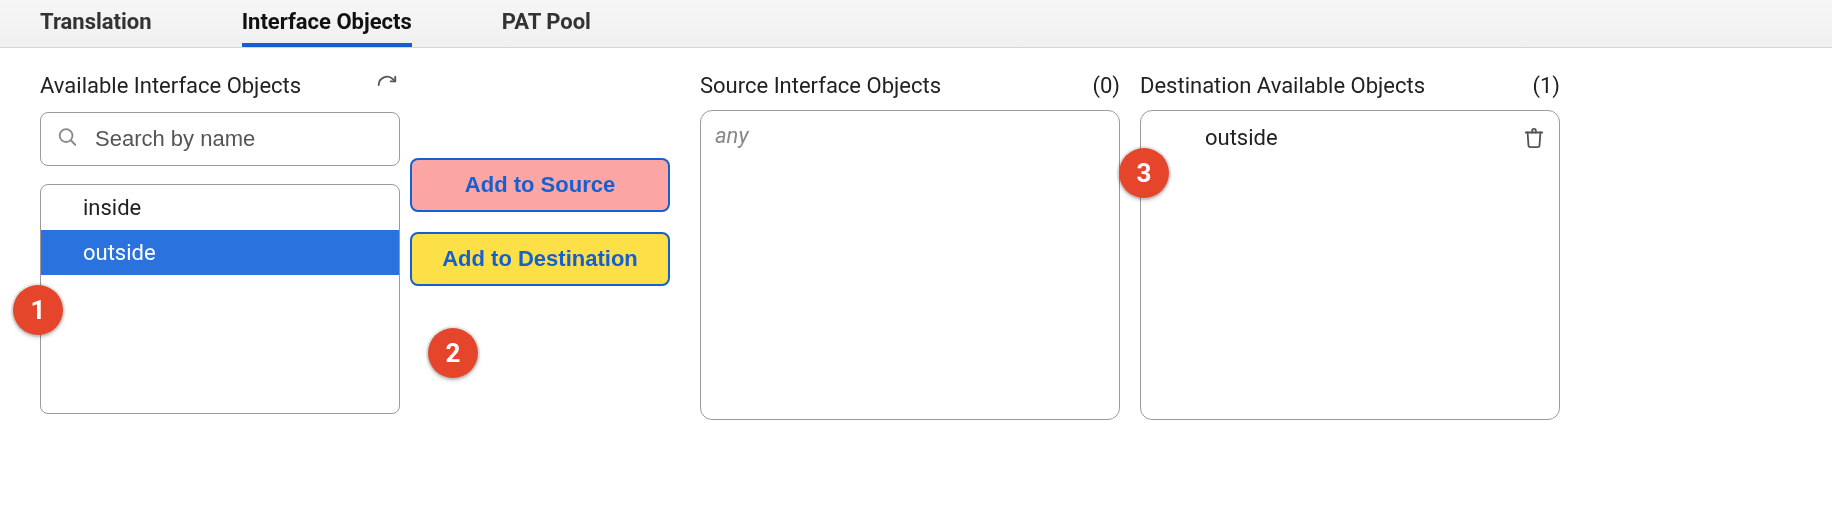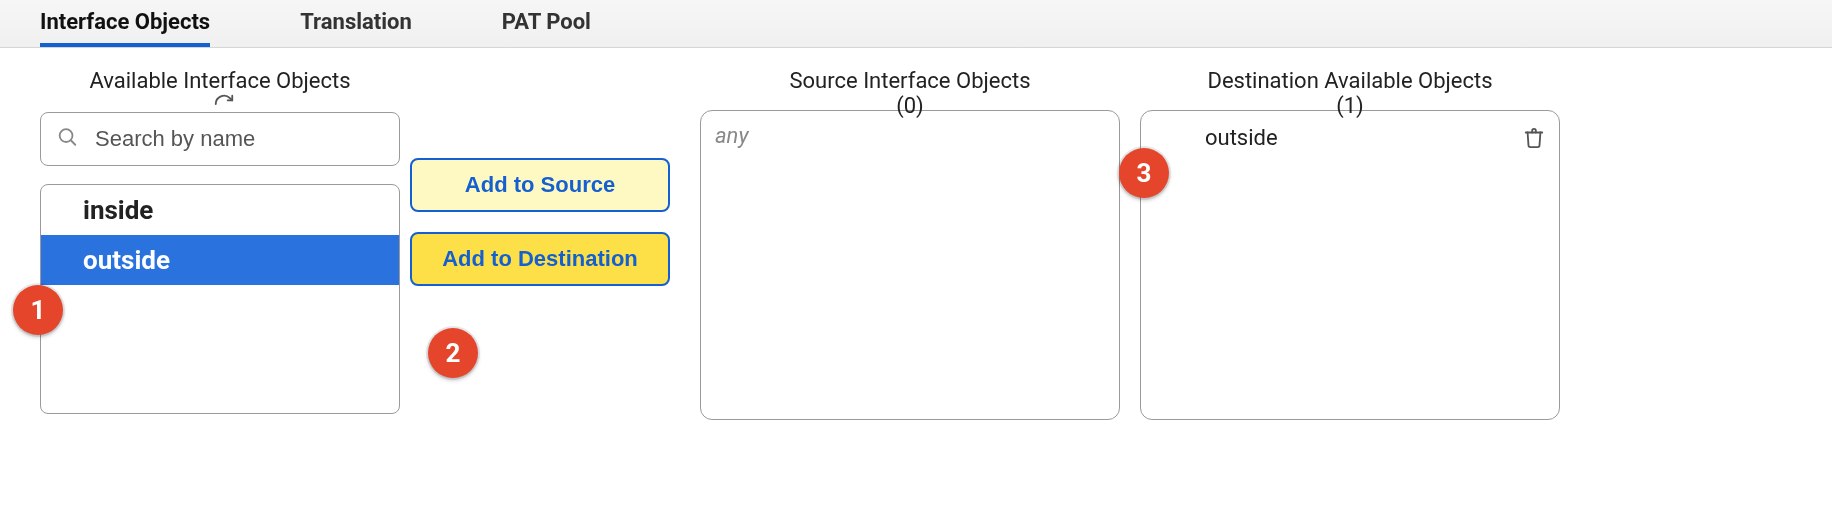--- a/index.html
+++ b/index.html
@@ -51,21 +51,20 @@
   .col-source    { width: 420px; margin-left: 10px; }
   .col-dest      { width: 420px; margin-left: 20px; }
 
   .panel-header {
     display: flex;
     align-items: center;
     justify-content: space-between;
     height: 34px;
     font-size: 22px;
     color: #222;
-    flex-direction: column;
   }
   .panel-header .count {
     color: #222;
   }
   .refresh-btn {
     width: 26px; height: 26px;
     display: inline-flex;
     align-items: center; justify-content: center;
     cursor: pointer;
     color: #555;
@@ -94,36 +93,35 @@
   .list-box {
     margin-top: 18px;
     border: 1px solid #9a9a9a;
     border-radius: 8px;
     height: 230px;
     overflow: hidden;
     background: #fff;
   }
   .list-item {
     padding: 10px 18px 10px 42px;
-    font-size: 26px;
-    cursor: pointer;
-    color: #222;
-    font-weight: bold;
+    font-size: 22px;
+    cursor: pointer;
+    color: #222;
   }
   .list-item.selected {
     background: #2a73df;
     color: #fff;
   }
   .action-btn {
     display: block;
     width: 260px;
     height: 54px;
     border: 2px solid #1560d0;
     border-radius: 8px;
-    background: #fef9c3;
+    background: #fca5a5;
     color: #1560d0;
     font-weight: 700;
     font-size: 22px;
     cursor: pointer;
     margin-bottom: 20px;
   }
   .action-btn.highlight {
     background: #fde047;
   }
   .drop-box {
@@ -170,22 +168,22 @@
   .c1 { left: 13px;  top: 237px; }
   .c2 { left: 428px; top: 280px; }
   .c3 { left: 1119px; top: 100px; }
 </style>
 </head>
 <body>
 
 <div class="page">
 
   <div class="tab-bar">
+    <div class="tab">Translation</div>
     <div class="tab active">Interface Objects</div>
-    <div class="tab">Translation</div>
     <div class="tab">PAT Pool</div>
   </div>
 
   <div class="content">
 
     <div class="callout c1">1</div>
     <div class="callout c2">2</div>
     <div class="callout c3">3</div>
 
     <div class="row">

